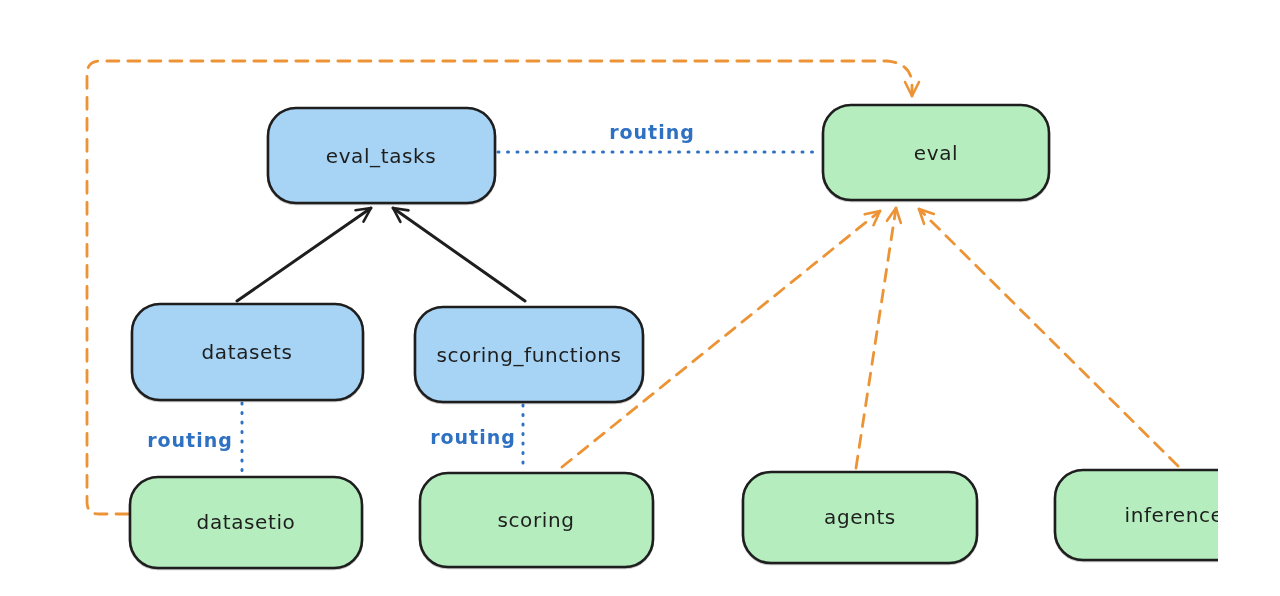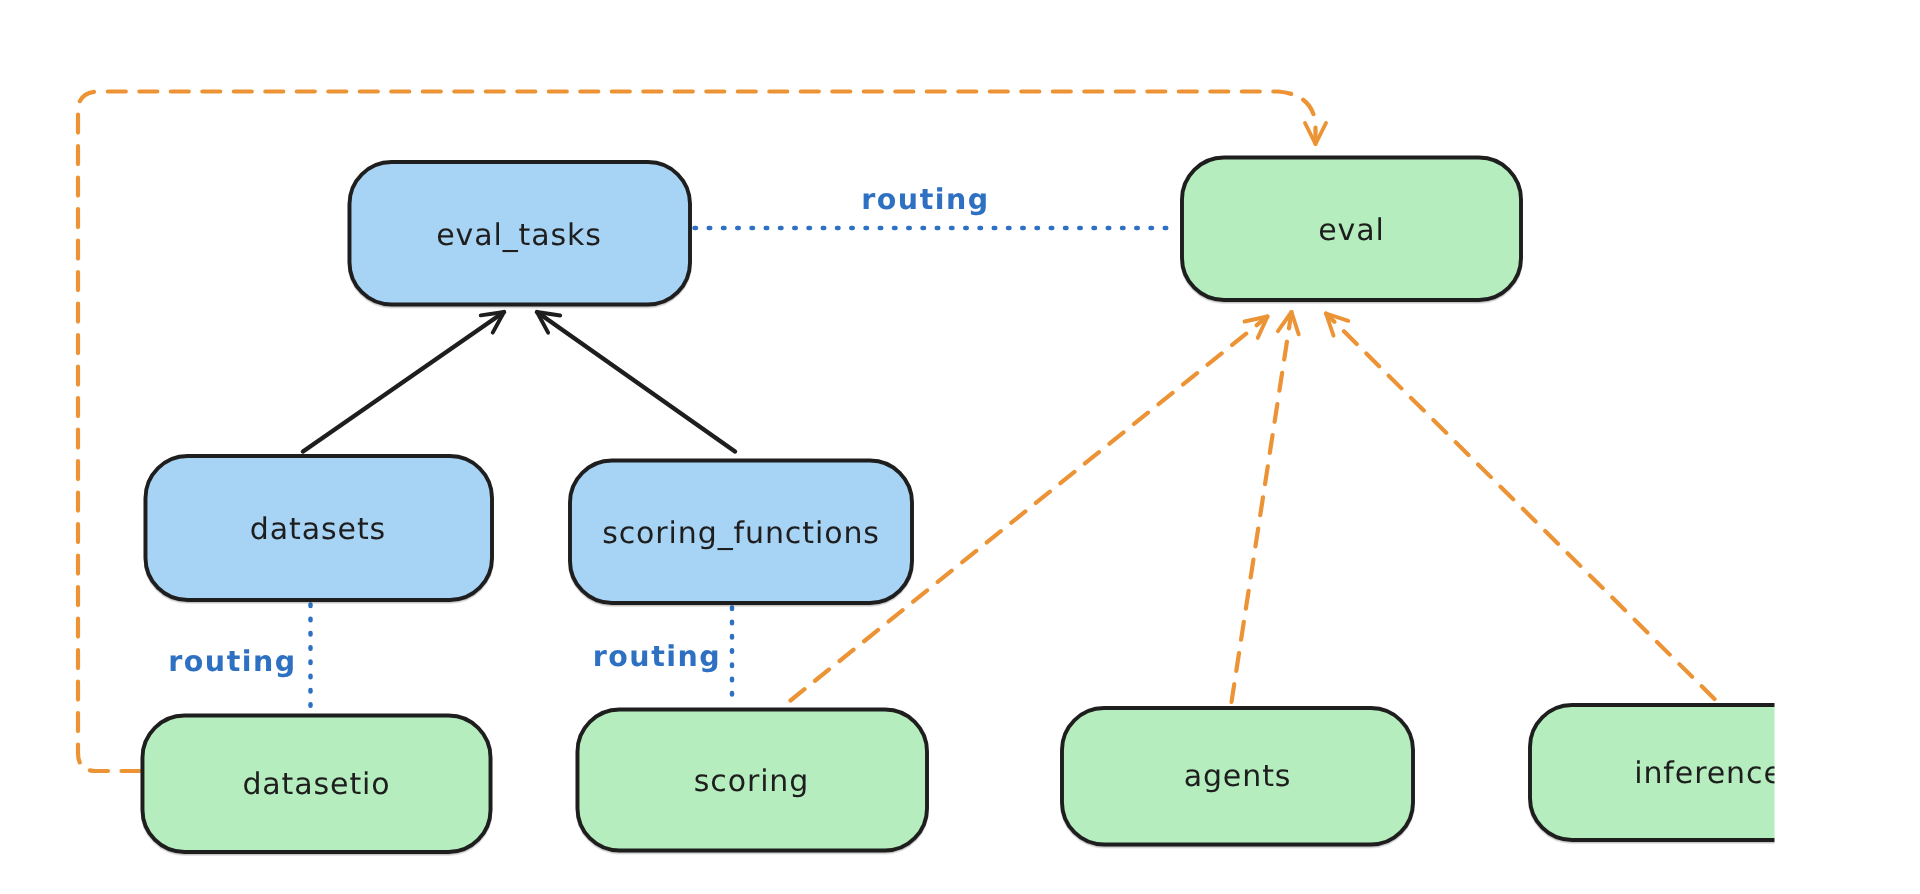--- a/index.html
+++ b/index.html
@@ -7,20 +7,21 @@
     padding: 0;
     background: #ffffff;
     font-family: "DejaVu Sans", "Liberation Sans", sans-serif;
   }
   .stage {
     position: relative;
     width: 1183px;
     height: 596px;
     background: #ffffff;
     overflow: hidden;
+    padding-left: 35px;
   }
   svg { display: block; }
 
   .node-rect {
     stroke: #1e1e1e;
     stroke-width: 2.6;
     filter: drop-shadow(0 1.5px 0 rgba(30,30,30,0.25));
   }
   .node-label {
     fill: #1e1e1e;

